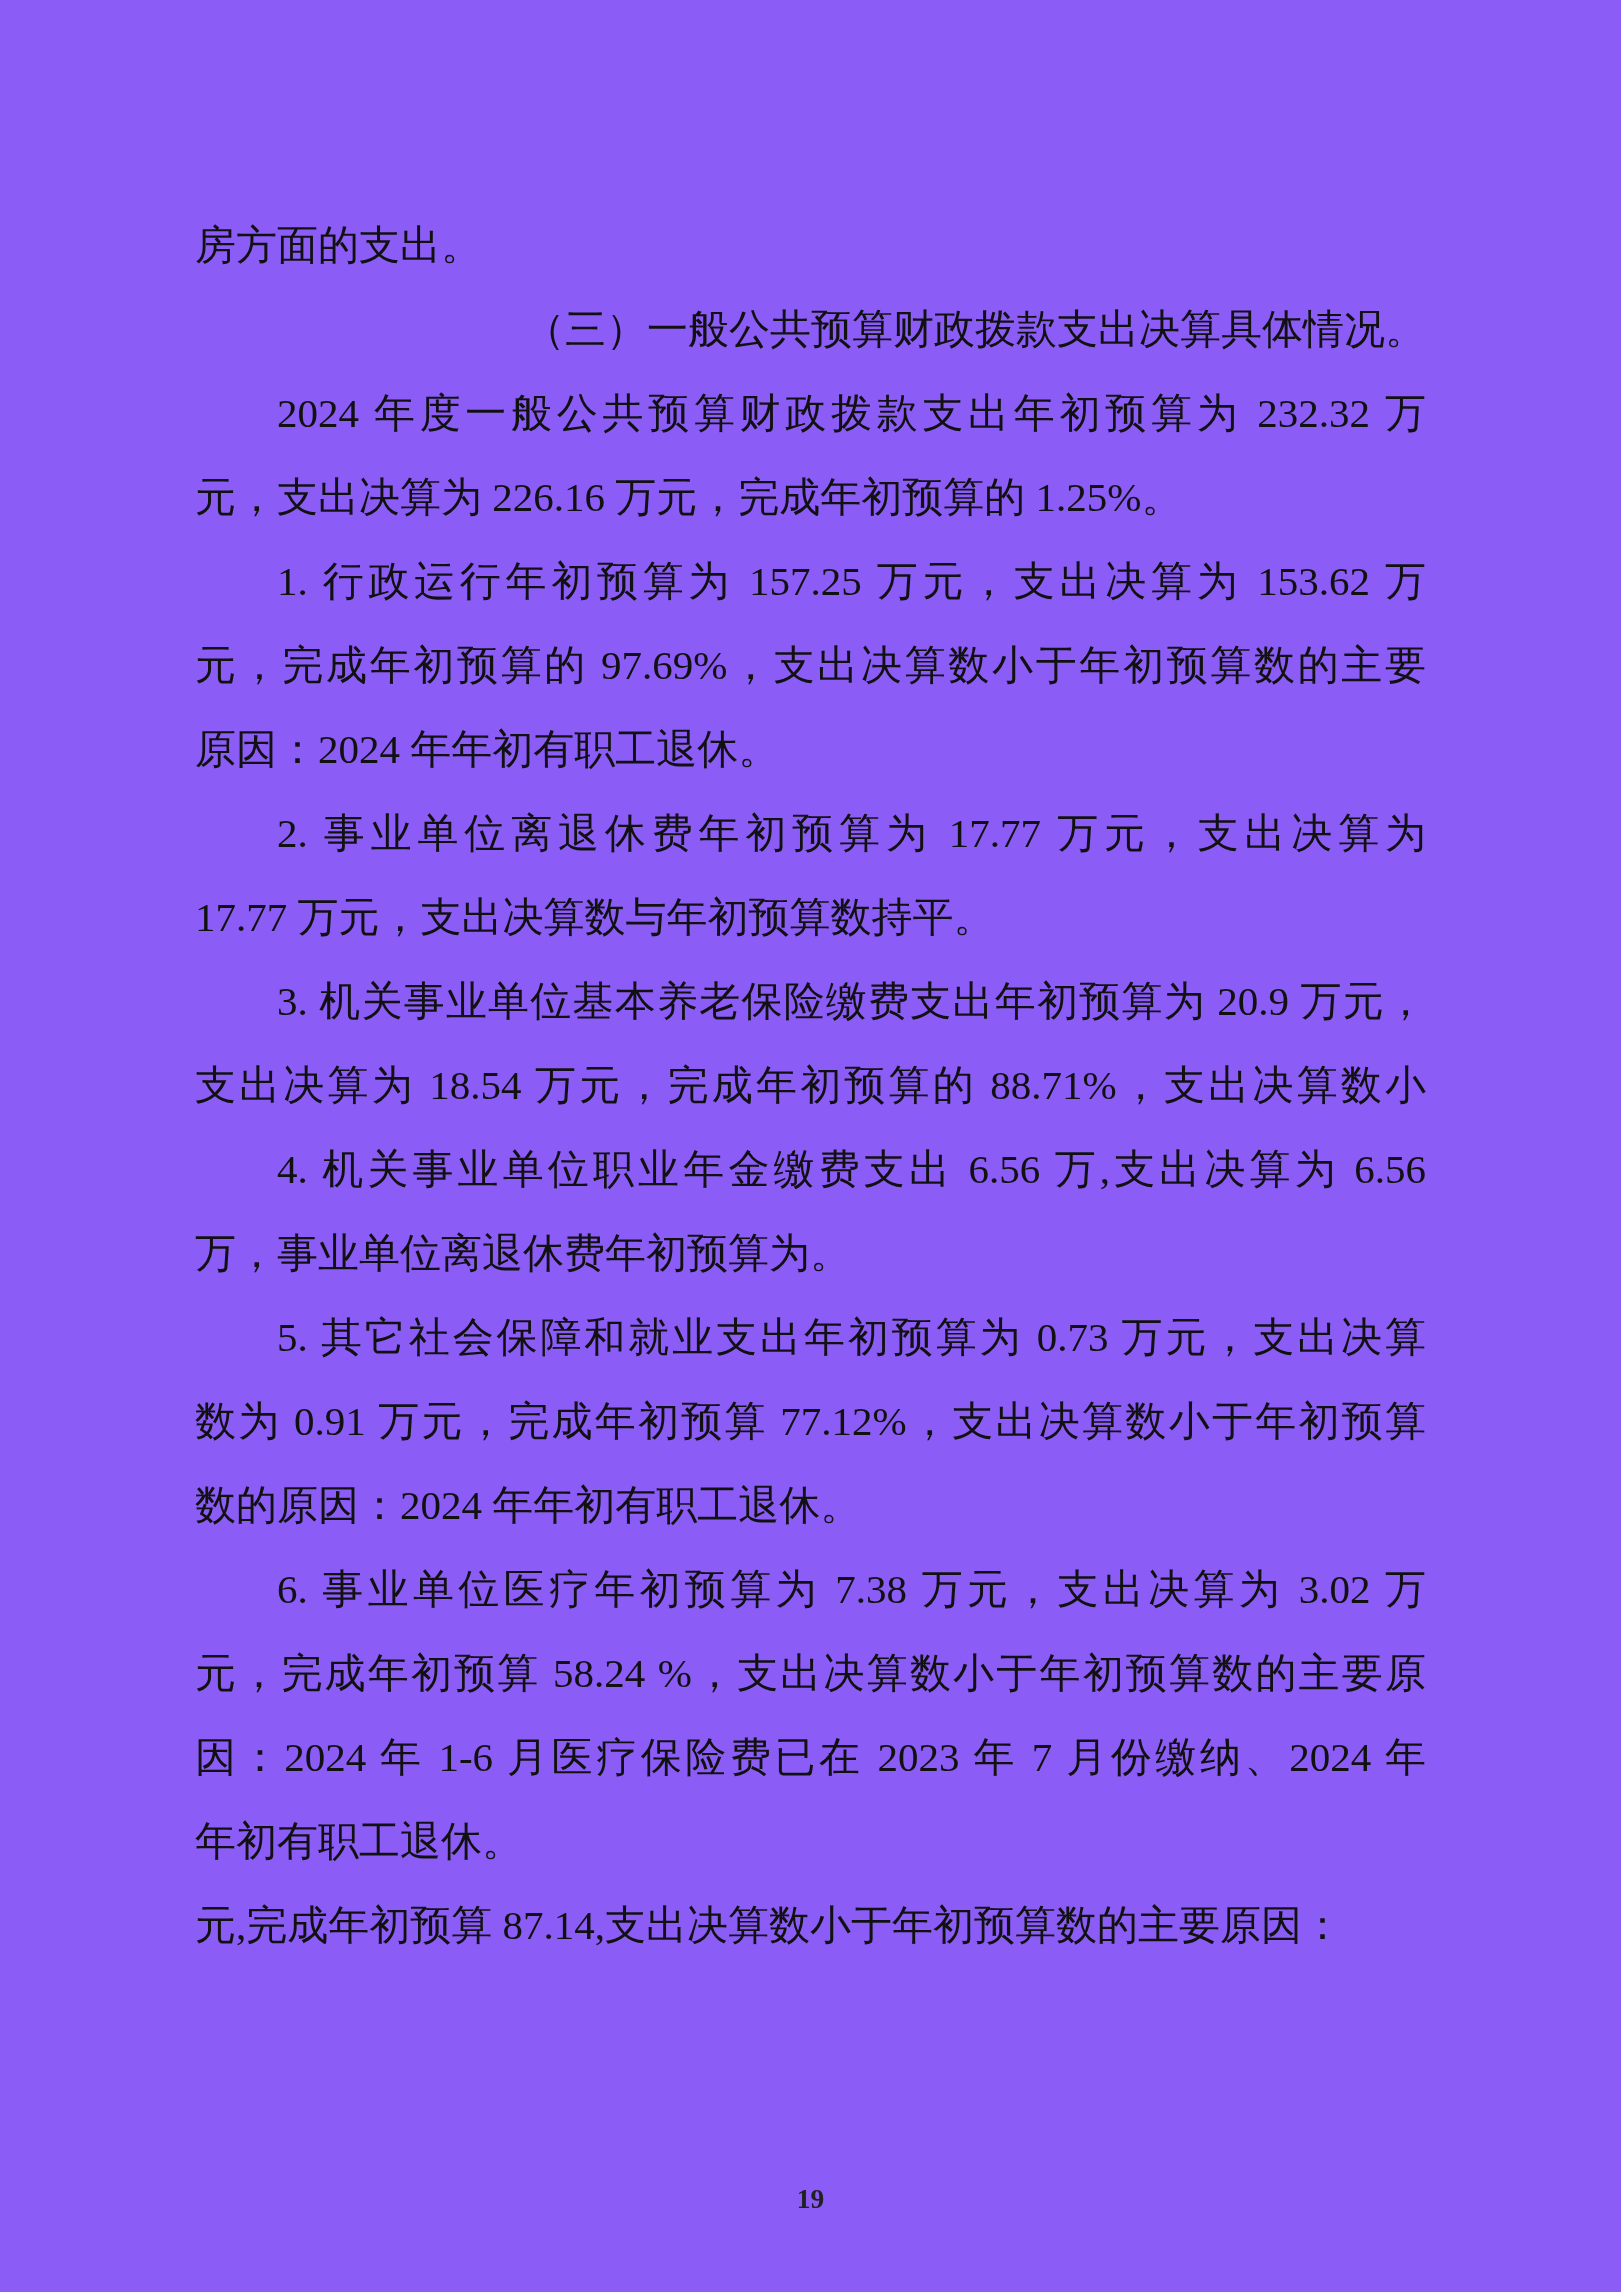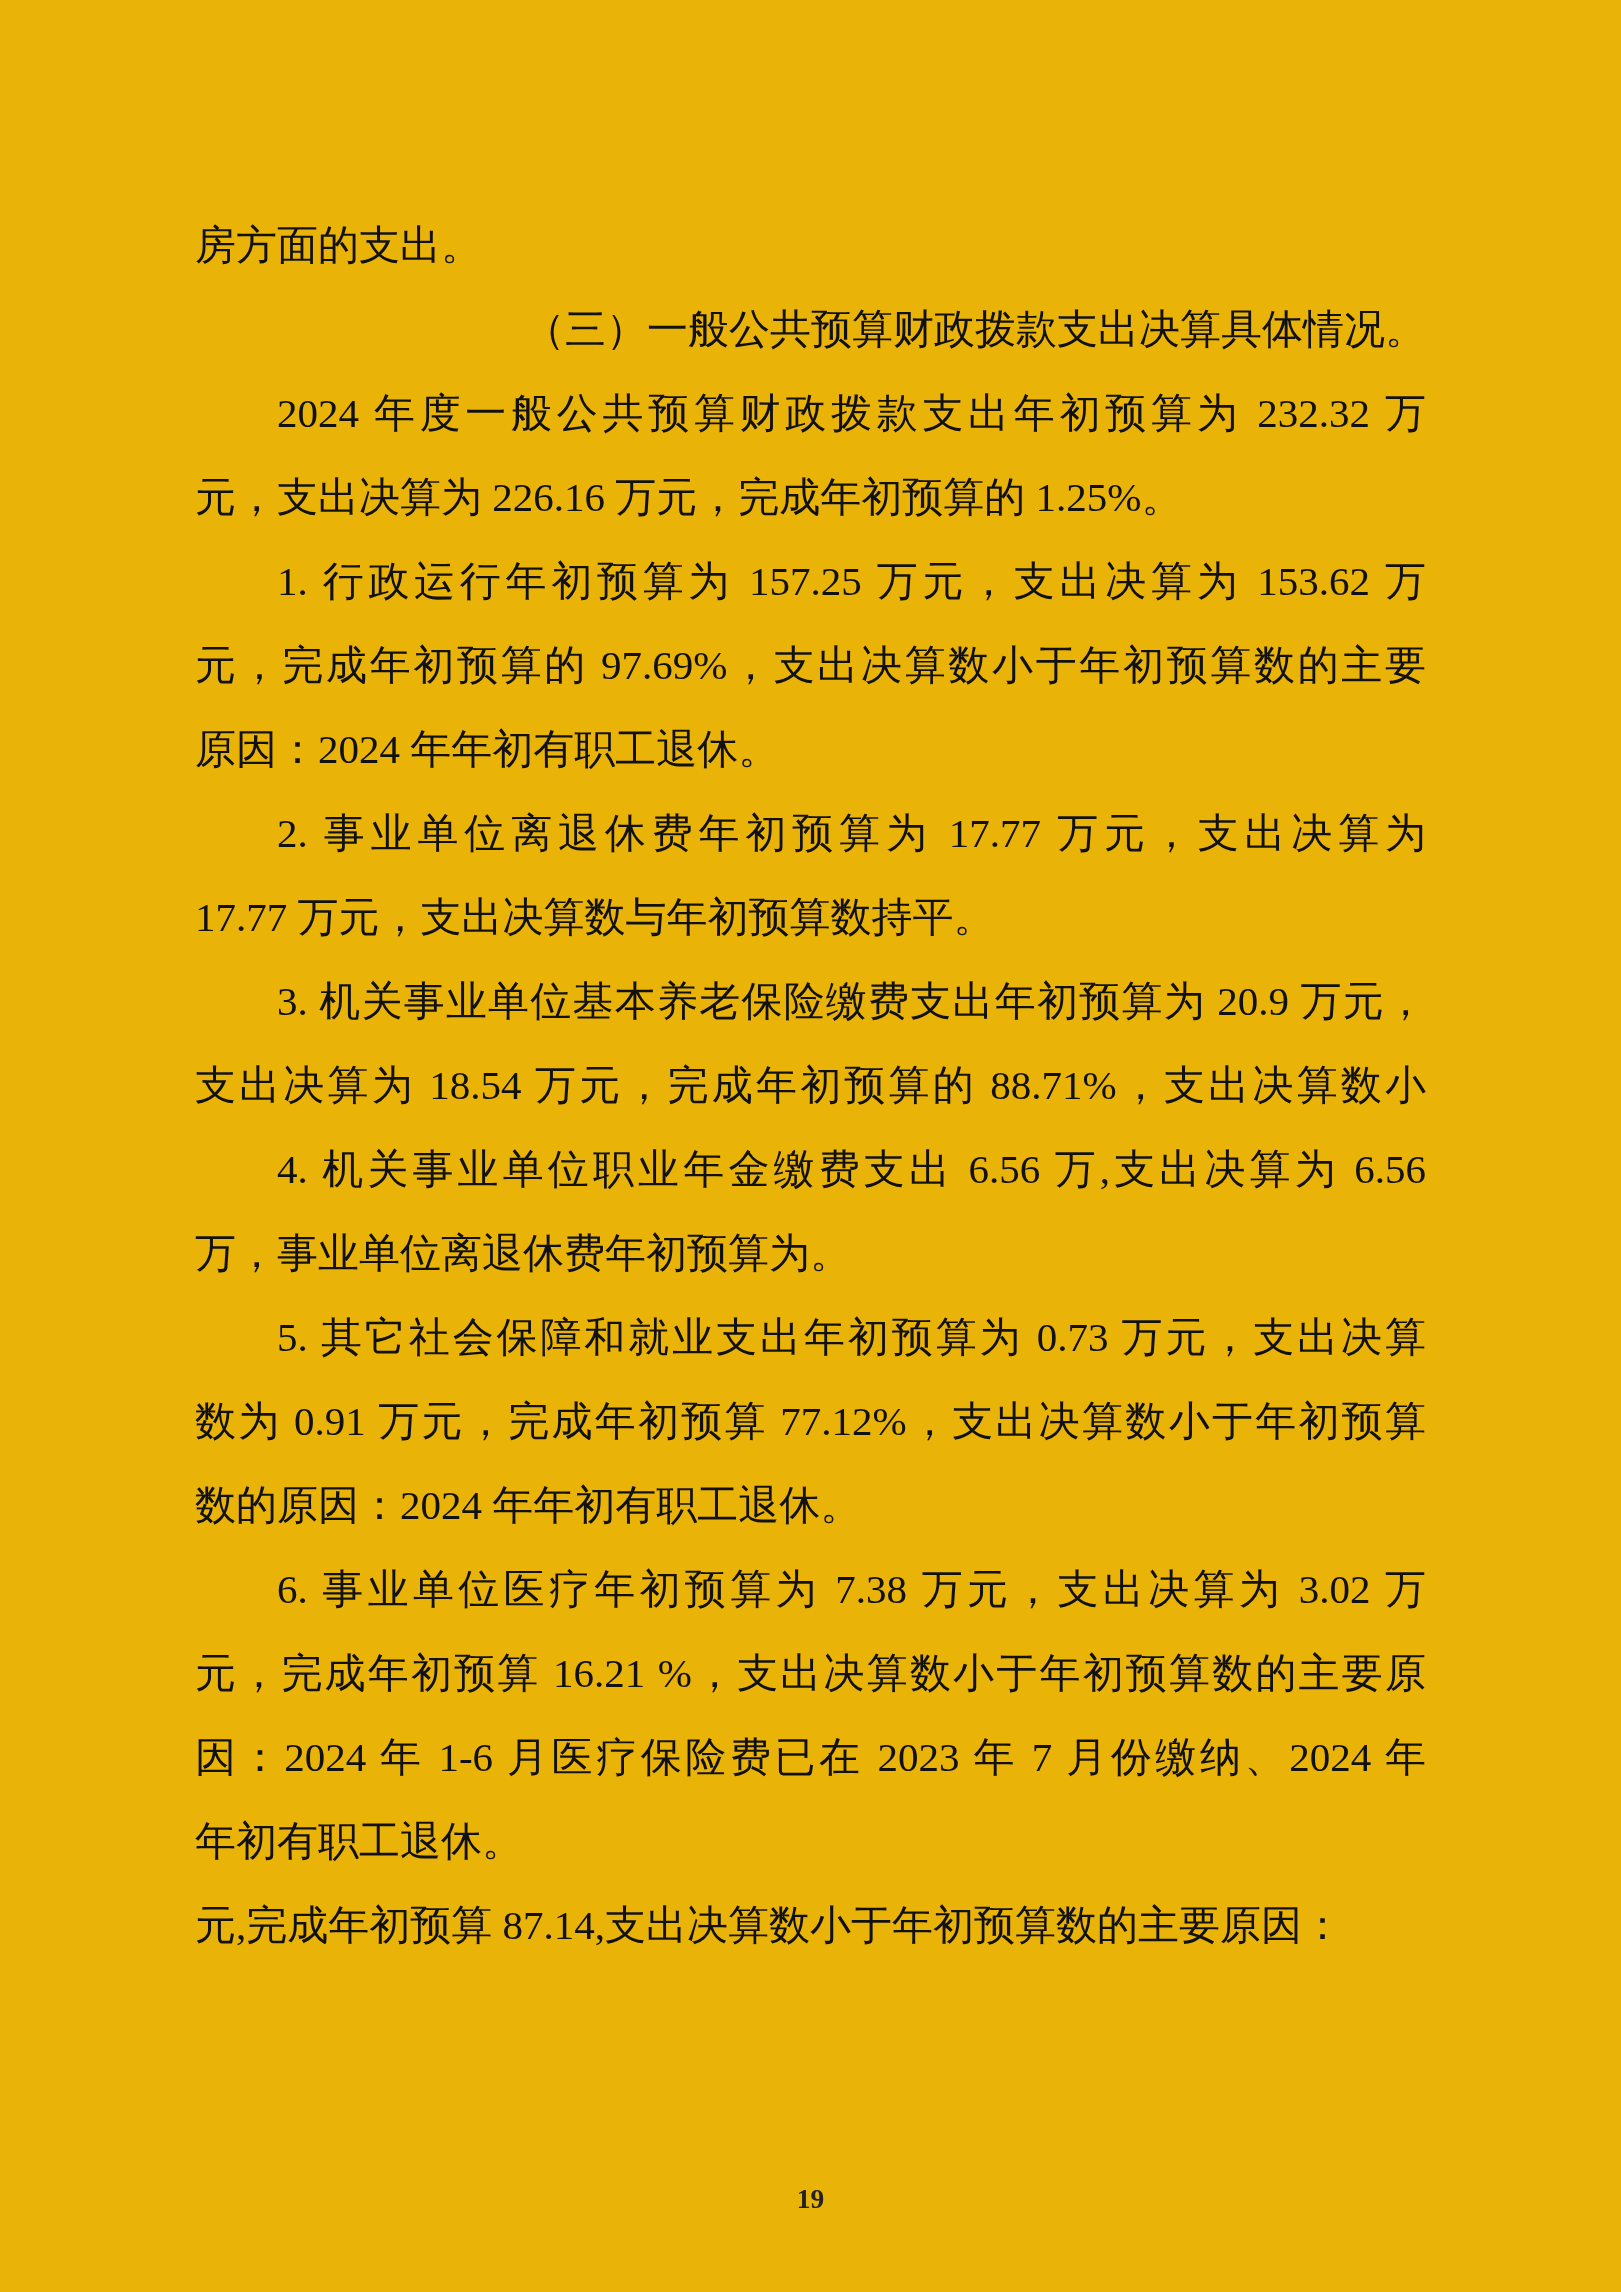--- a/index.html
+++ b/index.html
@@ -4,21 +4,21 @@
 <style>
   html, body {
     margin: 0;
     padding: 0;
     background: #ffffff;
   }
   .page {
     position: relative;
     width: 1621px;
     height: 2293px;
-    background: #eab308;
+    background: #8b5cf6;
     color: #111111;
     font-family: "Liberation Serif", "DejaVu Serif", serif;
     overflow: hidden;
   }
   .content {
     position: absolute;
     left: 195px;
     top: 203px;
     width: 1231px;
   }
@@ -90,21 +90,21 @@
         <div class="line indent">4. 机关事业单位职业年金缴费支出 6.56 万,支出决算为 6.56</div>
         <div class="line natural">万，事业单位离退休费年初预算为。</div>
       </div>
       <div class="para">
         <div class="line indent">5. 其它社会保障和就业支出年初预算为 0.73 万元，支出决算</div>
         <div class="line">数为 0.91 万元，完成年初预算 77.12%，支出决算数小于年初预算</div>
         <div class="line natural">数的原因：2024 年年初有职工退休。</div>
       </div>
       <div class="para">
         <div class="line indent">6. 事业单位医疗年初预算为 7.38 万元，支出决算为 3.02 万</div>
-        <div class="line">元，完成年初预算 16.21 %，支出决算数小于年初预算数的主要原</div>
+        <div class="line">元，完成年初预算 58.24 %，支出决算数小于年初预算数的主要原</div>
         <div class="line">因：2024 年 1-6 月医疗保险费已在 2023 年 7 月份缴纳、2024 年</div>
         <div class="line natural">年初有职工退休。</div>
       </div>
       <div class="para">
         <div class="line natural">元,完成年初预算 87.14,支出决算数小于年初预算数的主要原因：</div>
       </div>
     </div>
   <div class="footer">
     <span class="page-number">19</span>
   </div>

